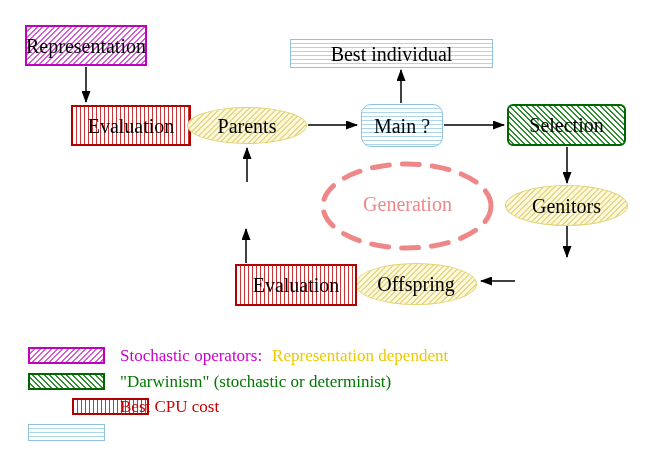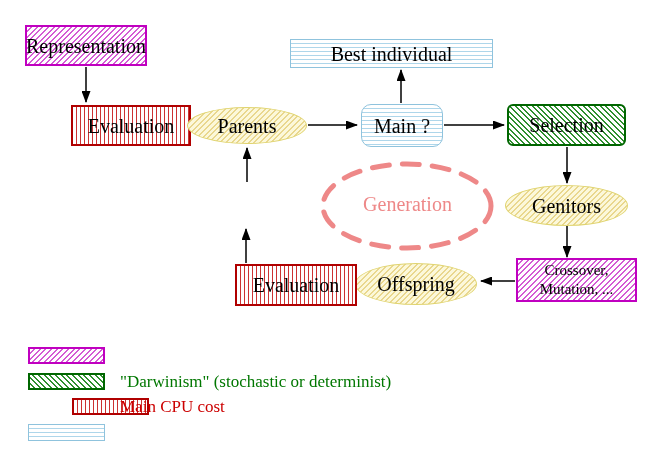--- a/index.html
+++ b/index.html
@@ -84,35 +84,34 @@
   <div class="node ellipse-yellow" style="left:187px;top:107px;width:120px;height:37px;">Parents</div>
 
   <div class="node stripe-cyan rounded" style="left:361px;top:104px;width:82px;height:43px;">Main ?</div>
 
   <div class="node stripe-cyan" style="left:290px;top:39px;width:203px;height:29px;">Best individual</div>
 
   <div class="node hatch-green" style="left:507px;top:104px;width:119px;height:42px;border-radius:6px;">Selection</div>
 
   <div class="node ellipse-yellow" style="left:505px;top:185px;width:123px;height:41px;">Genitors</div>
 
-  <div class="node hatch-magenta two-line" style="left:516px;top:258px;width:121px;height:44px;">
-    <span>Crossover,</span>
-    <span>Mutation, ...</span>
-  </div>
 
   <div class="node ellipse-yellow" style="left:355px;top:263px;width:122px;height:42px;">Offspring</div>
 
   <div class="node stripe-red" style="left:191px;top:264px;width:122px;height:42px;">Evaluation</div>
 
 
   <div id="generation-label">Generation</div>
 
   <div class="legend-swatch hatch-magenta" style="top:347px;"></div>
+  <div class="legend-text" style="top:347px;">
+    <span class="lt-magenta">Stochastic operators:</span><span class="lt-gold">Representation dependent</span>
+  </div>
 
   <div class="legend-swatch hatch-green" style="top:373px;"></div>
   <div class="legend-text lt-green" style="top:373px;">"Darwinism" (stochastic or determinist)</div>
 
   <div class="legend-swatch stripe-red" style="top:398px;"></div>
-  <div class="legend-text lt-red" style="top:398px;">Main CPU cost</div>
+  <div class="legend-text lt-red" style="top:398px;">Best CPU cost</div>
 
   <div class="legend-swatch stripe-cyan" style="top:424px;"></div>
 
 </div>
 
 </body></html>

